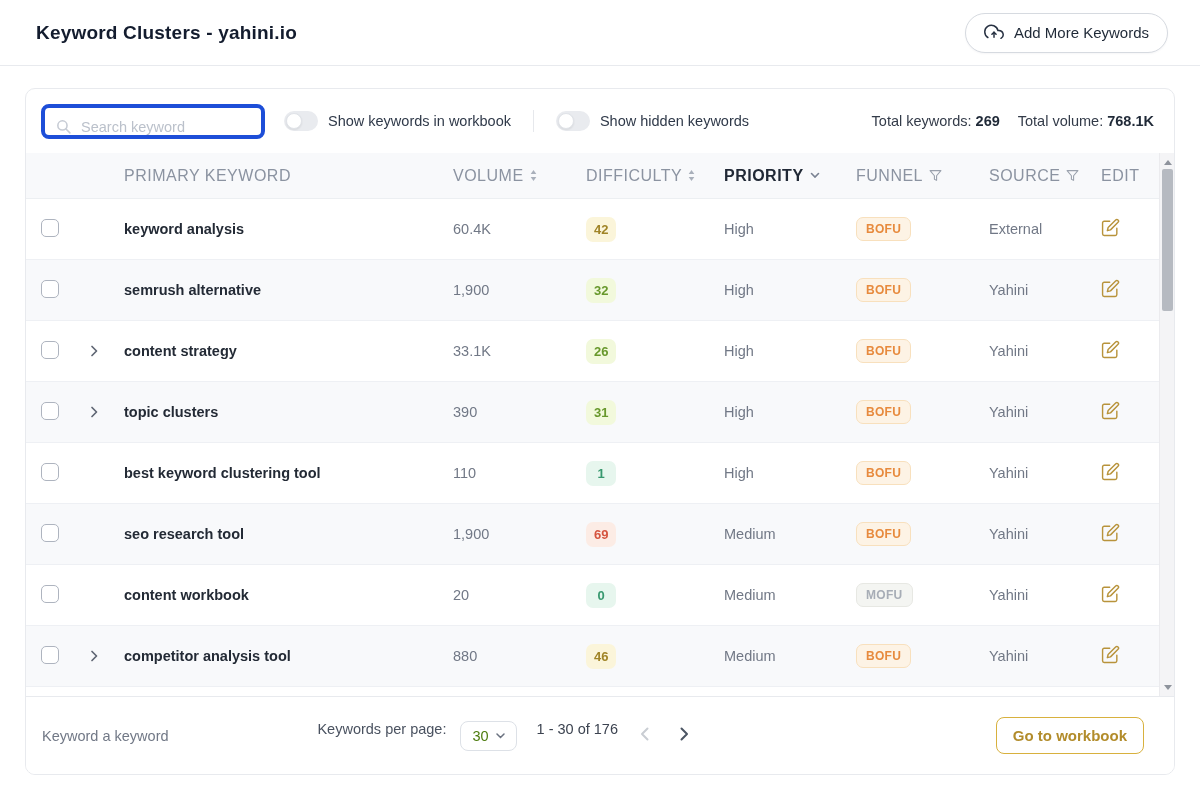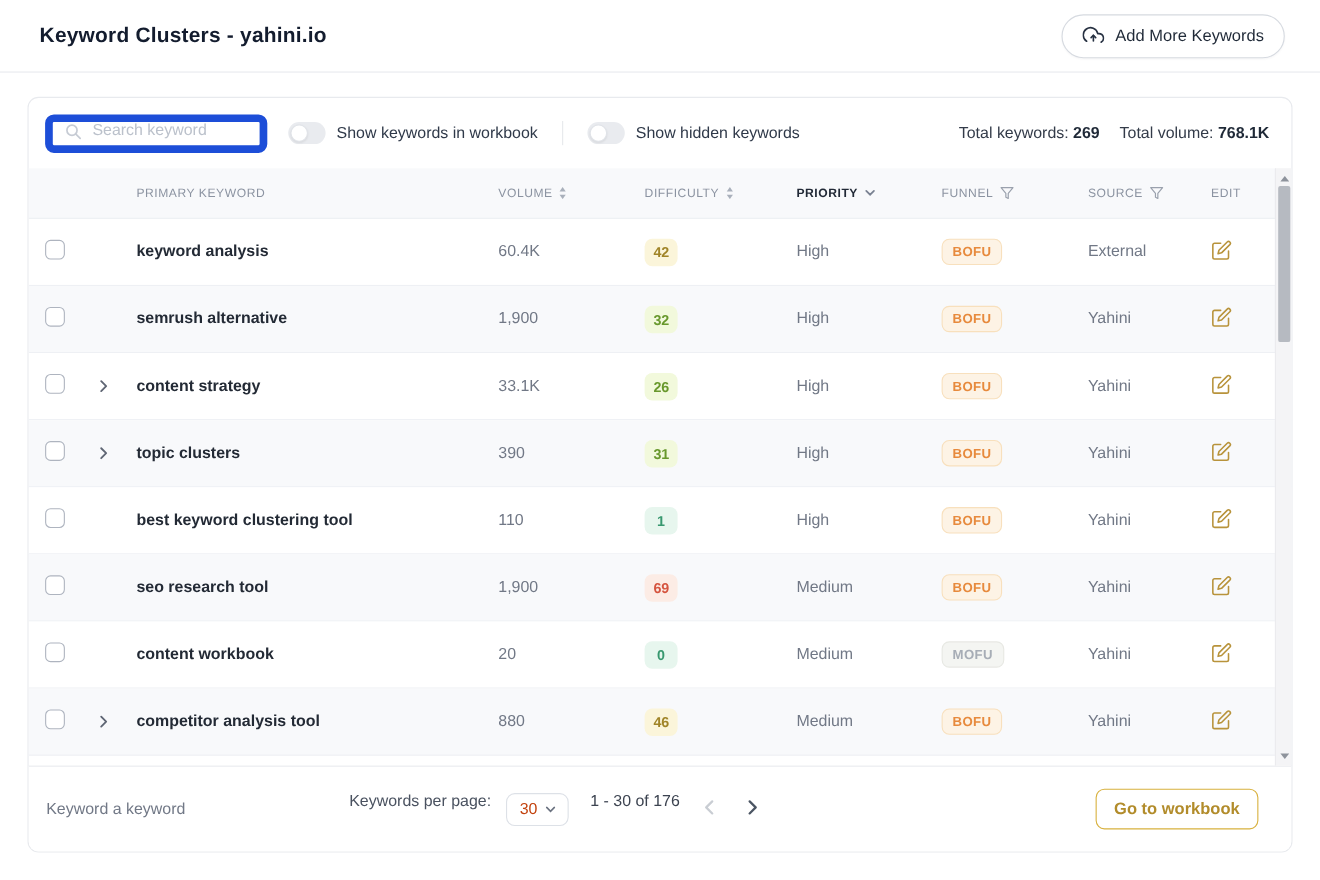--- a/index.html
+++ b/index.html
@@ -15,40 +15,40 @@
     font-size: 15px; font-weight: 500; color: #1f2937; box-shadow: 0 1px 2px rgba(16,24,40,.04);
     font-family: inherit; }
 
   
   .card { position: relative; margin: 22px 25px 0; height: 687px;
     border: 1px solid #e8eaee; border-radius: 10px; overflow: hidden;
     display: flex; flex-direction: column; background: #fff; }
 
   
   .toolbar { height: 64px; flex: 0 0 64px; display: flex; align-items: center; padding: 0 20px 0 15px; }
-  .search-box { width: 202px; height: 35px; border: 7px solid #1d4ed8; border-radius: 8px;
-    display: flex; align-items: flex-start; padding: 0 10px; gap: 9px; margin-right: 19px; background:#fff; }
+  .search-box { width: 224px; height: 35px; border: 4px solid #1d4ed8; border-radius: 8px;
+    display: flex; align-items: flex-end; padding: 0 10px; gap: 9px; margin-right: 19px; background:#fff; }
   .search-box input { border: none; outline: none; flex: 1; font-size: 14.5px; color: #374151;
     font-family: inherit; background: transparent; }
   .search-box input::placeholder { color: #bbc1cb; }
   .toggle { width: 34px; height: 20px; background: #e9ebef; border-radius: 10px; position: relative;
     margin-right: 10px; cursor: pointer; flex: 0 0 34px; }
   .toggle .knob { position: absolute; left: 2px; top: 2px; width: 16px; height: 16px;
     border-radius: 50%; background: #fff; border: 1px solid #e0e3e8; box-shadow: 0 1px 2px rgba(0,0,0,.08); }
   .toggle-label { font-size: 14.5px; color: #2f3949; margin-right: 22px; }
   .vdivider { width: 1px; height: 22px; background: #e6e8ec; margin-right: 22px; }
   .totals { margin-left: auto; display: flex; gap: 18px; font-size: 14.5px; color: #333b49; }
   .totals b { color: #1f2937; font-weight: 700; }
 
   
   .grid-cols { display: grid;
     grid-template-columns: 50px 36px 322px 133px 138px 132px 133px 112px 1fr;
     align-items: center; }
   .thead { height: 46px; flex: 0 0 46px; background: #f8f9fb; border-bottom: 1px solid #eceff2;
-    color: #8b93a1; font-size: 11px; font-weight: 500; letter-spacing: .5px; }
+    color: #8b93a1; font-size: 16px; font-weight: 500; letter-spacing: .5px; }
   .th { display: flex; align-items: center; gap: 6px; padding-left: 19px; cursor: default; }
   .th.first { padding-left: 12px; grid-column: 3; }
   .th.bold { color: #212936; font-weight: 700; }
   .tbody { flex: 1; }
   .trow { height: 61px; border-bottom: 1px solid #eef0f4; background: #fff; }
   .trow.alt { background: #f8f9fb; }
   .cell { padding-left: 19px; font-size: 14.5px; color: #717886; }
   .c-check { padding-left: 15px; }
   .c-expand { padding-left: 0; display: flex; justify-content: center; }
   .c-keyword { padding-left: 12px; font-weight: 700; color: #232a35; font-size: 14.5px; }
@@ -82,21 +82,21 @@
   .sb-thumb { position: absolute; left: 2px; top: 16px; width: 11px; height: 142px;
     background: #b6bac1; border-radius: 2px; cursor: grab; }
 
   
   .footer { height: 78px; flex: 0 0 78px; border-top: 1px solid #e8eaee; display: flex;
     align-items: center; padding: 0 30px 0 16px; background: #fff; }
   .select-hint { font-size: 14.5px; color: #717886; }
   .pager { display: flex; gap: 14px; margin: 0 auto; }
   .per-page-label { font-size: 14.5px; color: #4a5260; }
   .per-page-select { display: flex; align-items: center; gap: 7px; border: 1px solid #dde1e7;
-    border-radius: 8px; padding: 6px 11px; font-size: 14.5px; color: #c2410c; background: #fff;
+    border-radius: 8px; padding: 6px 11px; font-size: 14.5px; color: #4d7c0f; background: #fff;
     cursor: pointer; }
   .range-text { font-size: 14.5px; color: #3c4350; margin-left: 6px; }
   .page-chev { width: 26px; height: 26px; display: flex; align-items: center; justify-content: center;
     cursor: pointer; }
   .workbook-btn { margin-left: auto; padding: 9px 16px; border: 1.5px solid #d8b13e; border-radius: 8px;
     background: #fff; color: #b28c2b; font-size: 15px; font-weight: 600; cursor: pointer;
     font-family: inherit; }
 </style>
 </head>
 <body>

